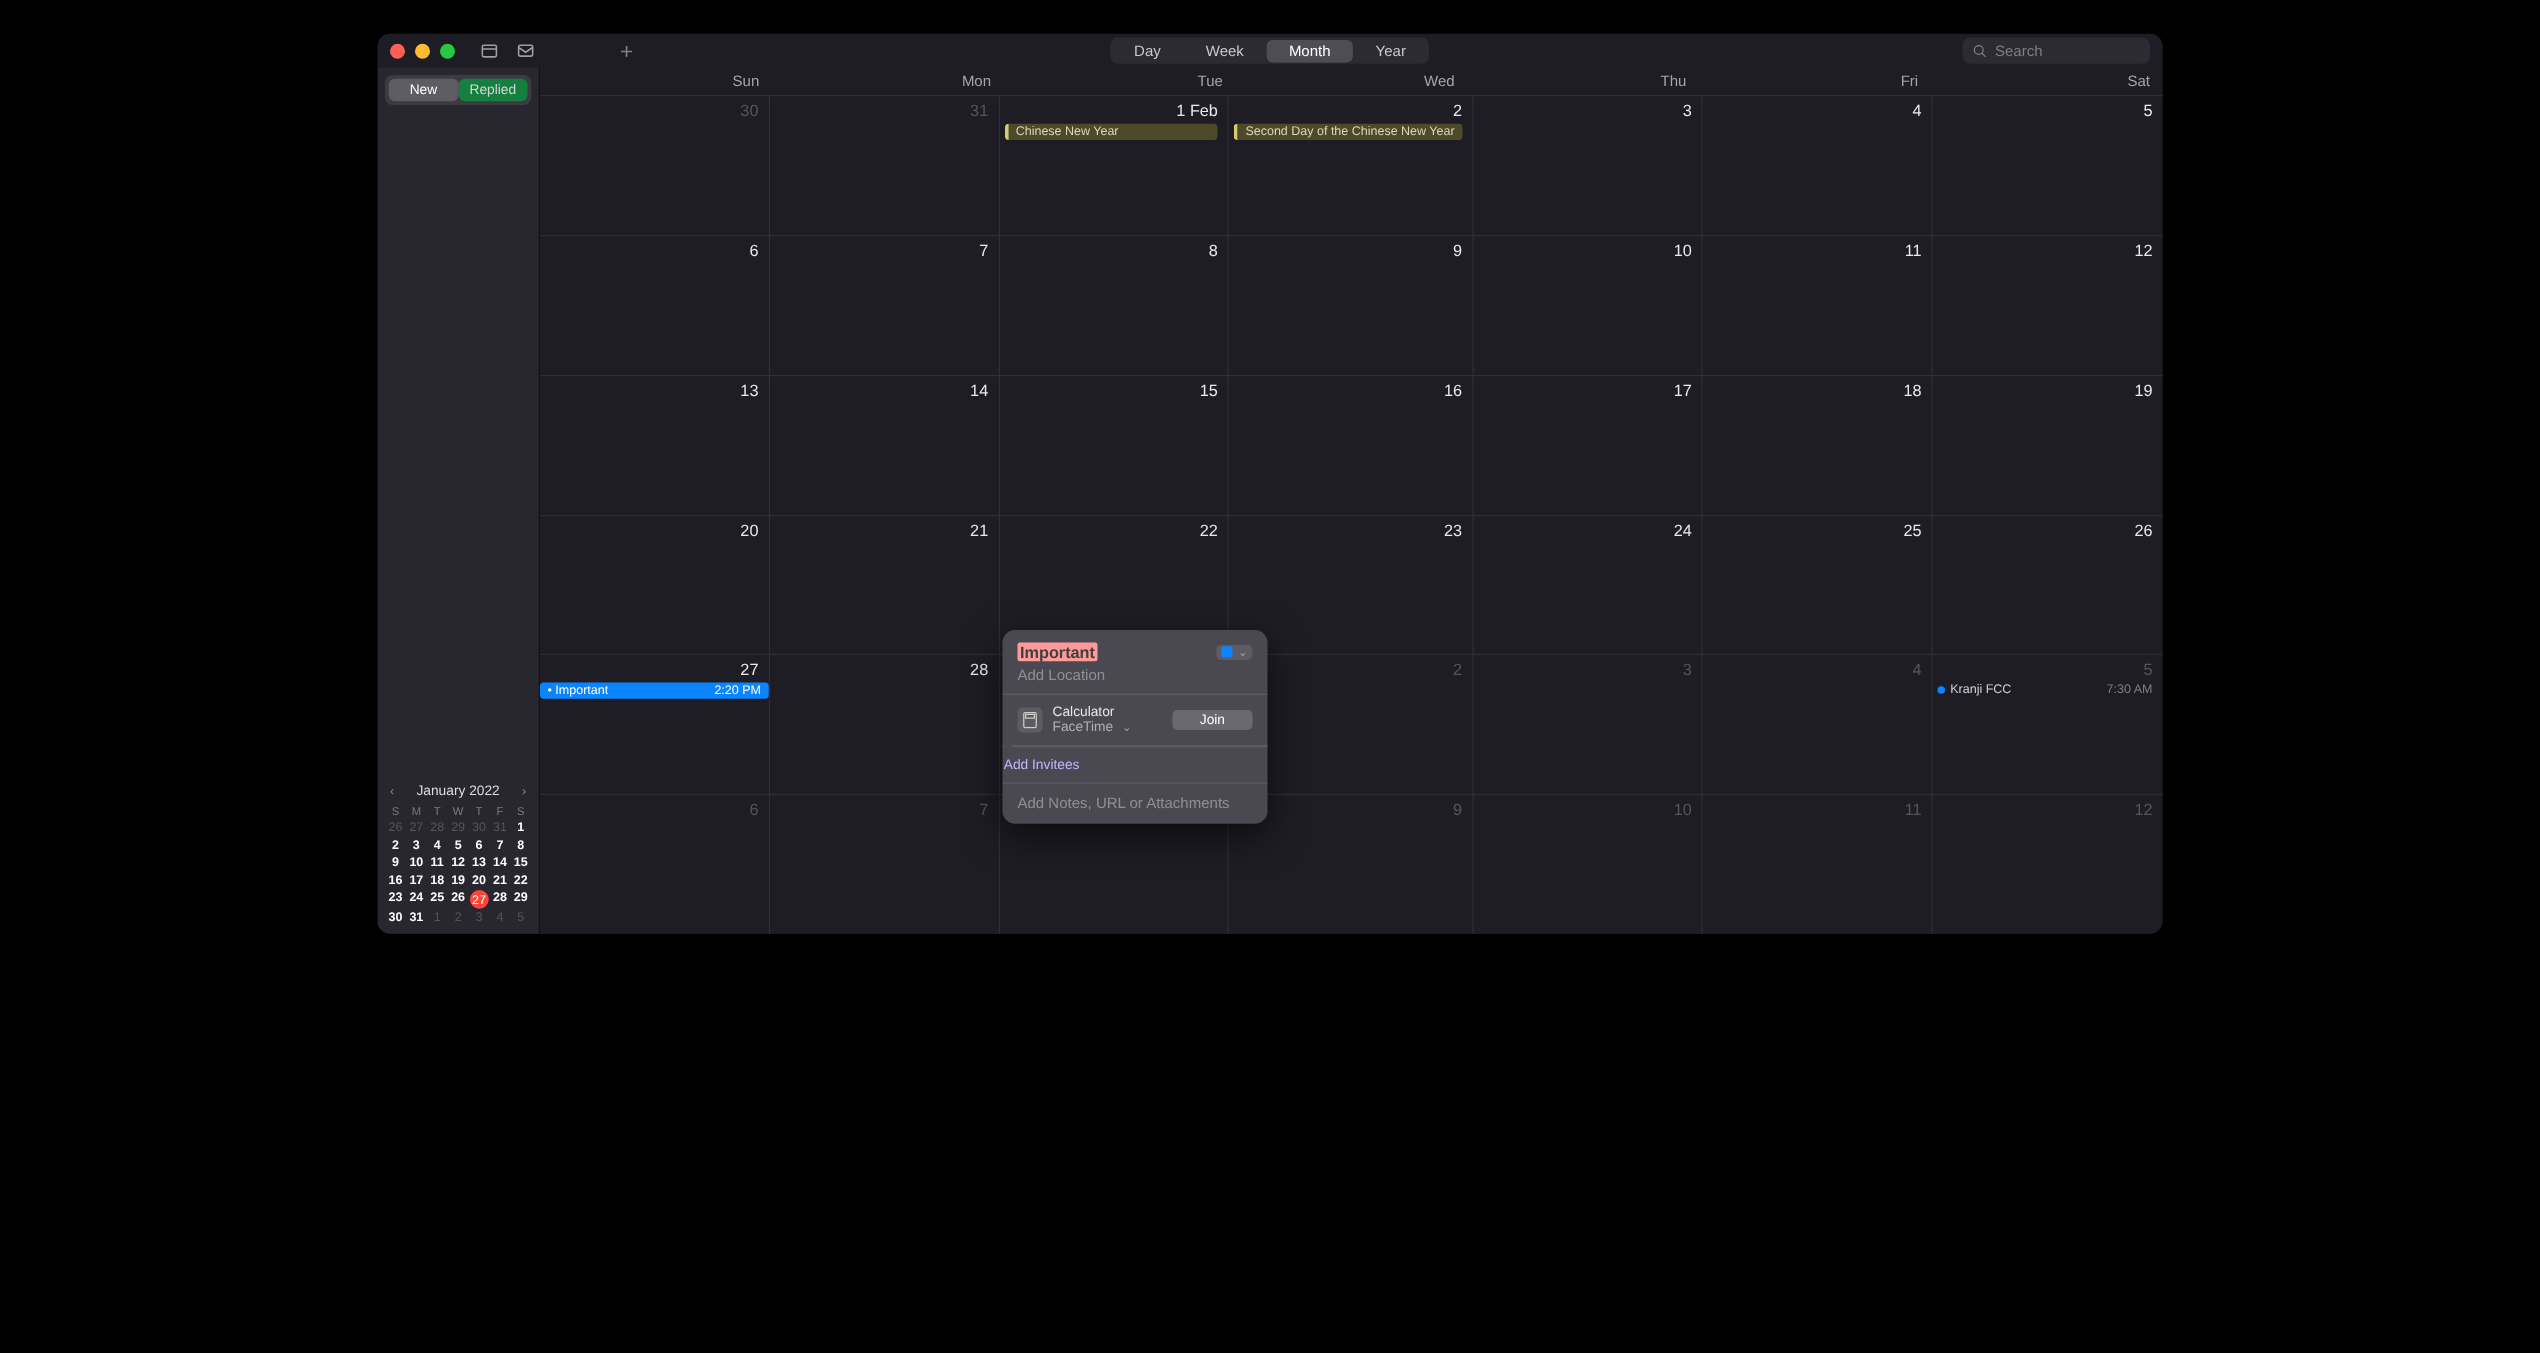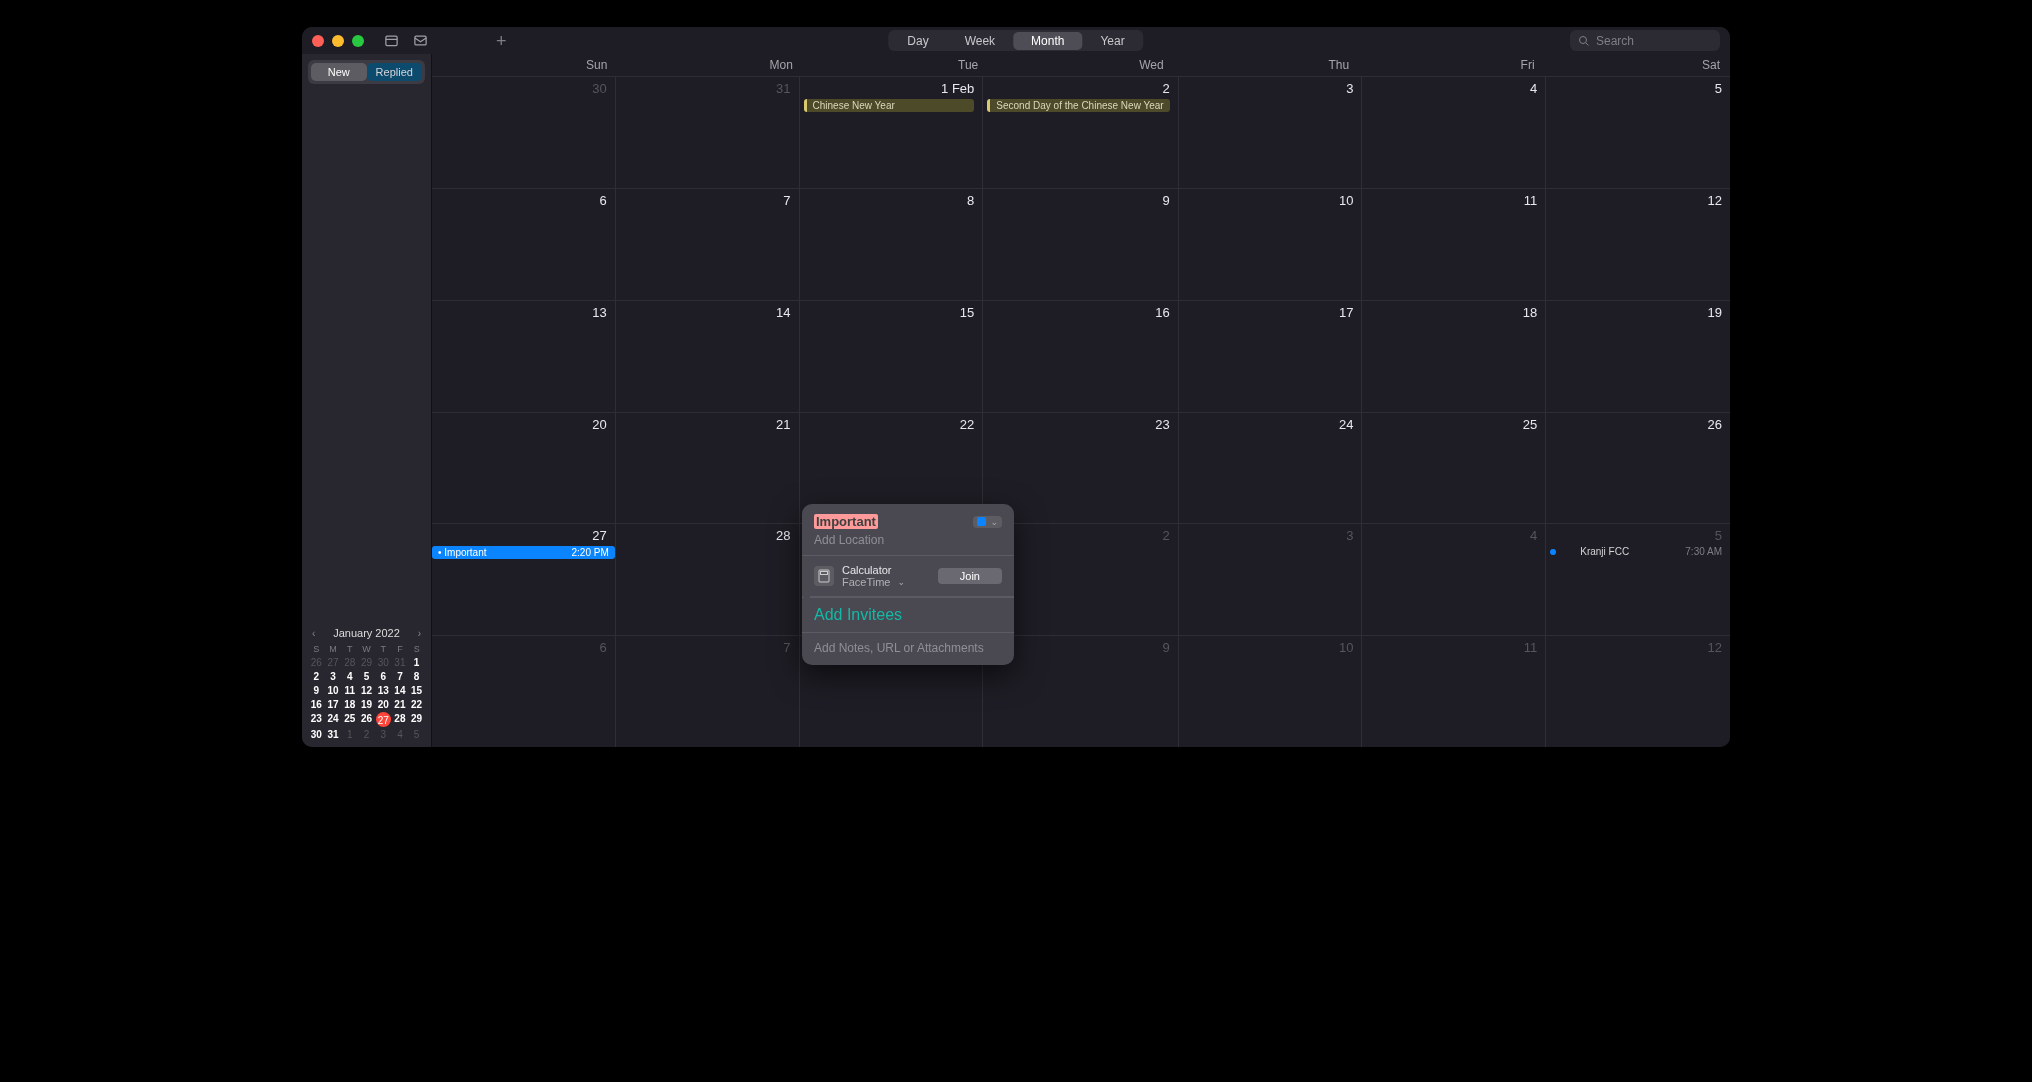--- a/index.html
+++ b/index.html
@@ -93,21 +93,21 @@
       position: relative;
       border-right: 1px solid #111016;
     }
     .sidebar-tabs { display: flex; padding: 6px 6px 0 6px; gap: 0; }
     .sb-tab {
       flex: 1; font-size: 11px; text-align: center;
       padding: 3px 0; cursor: pointer;
       border-radius: 5px;
     }
     .sb-tab.active { background: #5d5c63; color: #fff; }
-    .sb-tab:not(.active) { color: #d4d4d8; background: #0c4a6e; }
+    .sb-tab:not(.active) { color: #d4d4d8; background: #15803d; }
     .sb-seg-wrap { background:#3c3b43; border-radius:6px; display:flex; width:100%; padding:3px;}
     .mini-cal {
       position: absolute;
       bottom: 6px;
       left: 6px;
       right: 6px;
       color: #b8b8bd;
       font-size: 10px;
     }
     .mini-head { display: flex; align-items: center; justify-content: space-between; margin-bottom: 4px; }
@@ -160,21 +160,21 @@
       padding: 1px 6px;
       display: flex;
       justify-content: space-between;
       margin-left: -4px;
       margin-right: -8px;
     }
     .dot-event {
       margin-top: 3px;
       font-size: 10px;
       color: #d4d4d8;
-      display: flex; align-items: center; justify-content: space-between; gap: 20px;
+      display: flex; align-items: center; justify-content: space-between;
     }
     .dot-event .dot { width:6px; height:6px; border-radius:50%; background:#0a84ff; margin-right:4px;}
     .dot-event .lbl { flex:1; }
     .dot-event .tm { color:#7e7e86;}
     .popover {
       position: absolute;
       left: 370px;
       top: 450px;
       width: 212px;
       background: #4a4951;
@@ -206,21 +206,21 @@
     .pop-sep { height:1px; background:#5c5b63; }
     .pop-video { display:flex; align-items:center; padding:8px 12px; }
     .vid-icon { width:20px; height:20px; background:#5d5c63; border-radius:4px; margin-right:8px; display:flex; align-items:center; justify-content:center; color:#ccc; font-size:12px;}
     .vid-txt { flex:1; }
     .vid-line1 { font-size: 11px; color:#e6e6ea;}
     .vid-line2 { font-size: 11px; color:#b0b0b6; display:flex; align-items:center; gap:7px;}
     .join-btn { background:#6a6971; color:#fff; font-size:11px; padding:2px 22px; border-radius:4px; cursor:pointer;}
     .pop-when { padding: 8px 12px; font-size: 12px; }
     .pop-when .line1 { color:#e6e6ea; }
     .pop-when .line2 { color:#e6e6ea; font-weight:500; margin-top:2px;}
-    .pop-inv { padding: 8px 12px; color:#14b8a6; font-size:16px;}
+    .pop-inv { padding: 8px 1px; color:#c4b5fd; font-size:11px;}
     .pop-notes { padding: 8px 0 10px 12px; color:#8f8f97; font-size:12px;}
     svg { display: block; }
   </style>
 </head>
 <body>
 
 <div class="window">
   <div class="titlebar">
     <div class="traffic-lights">
       <div class="tl tl-close"></div>

